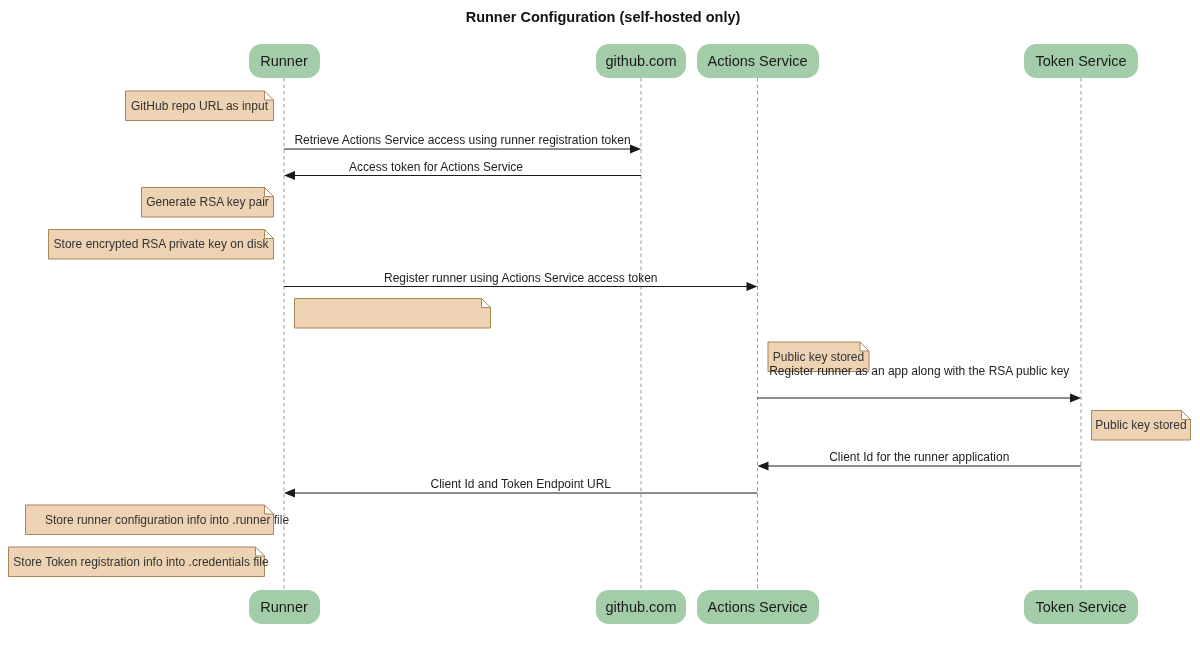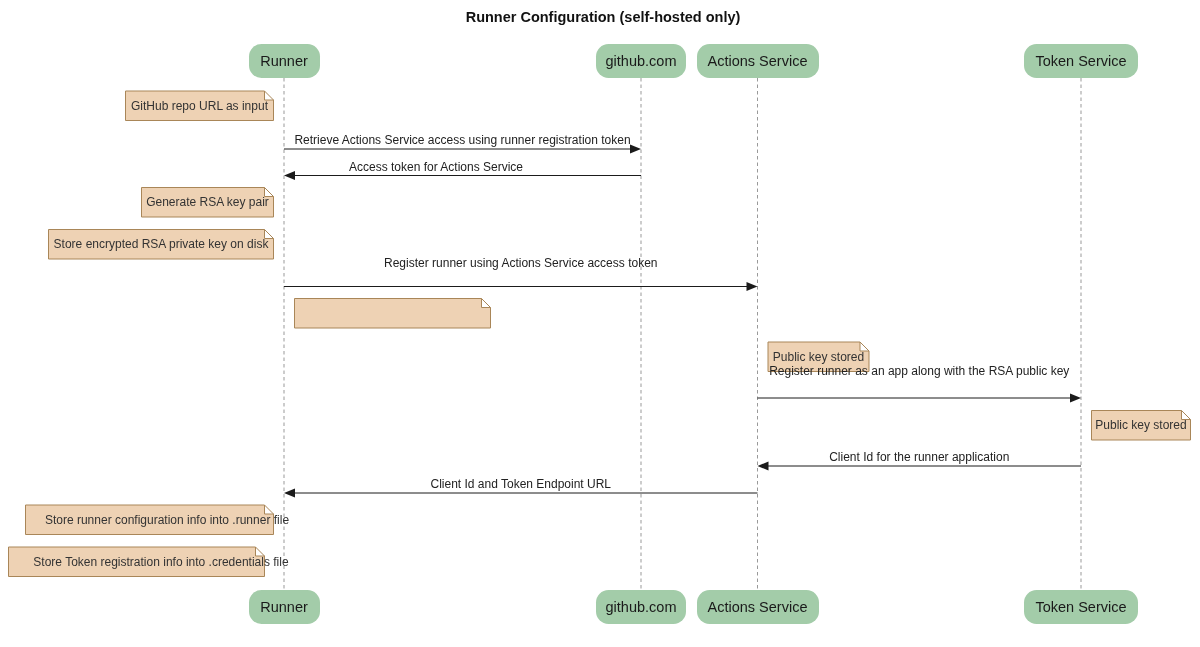--- a/index.html
+++ b/index.html
@@ -92,22 +92,22 @@
   <div class="actor-box" style="left:1023.75px;top:589.5px;width:114.5px;height:34px;">
     <span class="actor-label">Token Service</span>
   </div>
 
   <div class="note-text" style="left:141.5px;top:187.5px;width:132px;height:29.5px;">Generate RSA key pair</div>
   <div class="note-text" style="left:125.5px;top:91px;width:148px;height:29.5px;">GitHub repo URL as input</div>
   <div class="note-text" style="left:48.5px;top:229.5px;width:225px;height:29.5px;">Store encrypted RSA private key on disk</div>
   <div class="note-text" style="left:768px;top:342px;width:101px;height:29.5px;">Public key stored</div>
   <div class="note-text" style="left:1091.5px;top:410.5px;width:99px;height:29.5px;">Public key stored</div>
   <div class="note-text" style="left:43px;top:505px;width:248px;height:29.5px;">Store runner configuration info into .runner file</div>
-  <div class="note-text" style="left:8.5px;top:547px;width:265px;height:29.5px;padding-left:20px;">Store Token registration info into .credentials file</div>
+  <div class="note-text" style="left:8.5px;top:547px;width:265px;height:29.5px;">Store Token registration info into .credentials file</div>
 
   <div class="msg-label" style="left:462.5px;top:133px;">Retrieve Actions Service access using runner registration token</div>
   <div class="msg-label" style="left:436px;top:159.5px;">Access token for Actions Service</div>
-  <div class="msg-label" style="left:520.75px;top:256px;">Register runner using Actions Service access token</div>
+  <div class="msg-label" style="left:520.75px;top:271px;">Register runner using Actions Service access token</div>
   <div class="msg-label" style="left:919.25px;top:364px;">Register runner as an app along with the RSA public key</div>
   <div class="msg-label" style="left:919.25px;top:450px;">Client Id for the runner application</div>
   <div class="msg-label" style="left:520.75px;top:477px;">Client Id and Token Endpoint URL</div>
 
 </div>
 
 </body></html>

